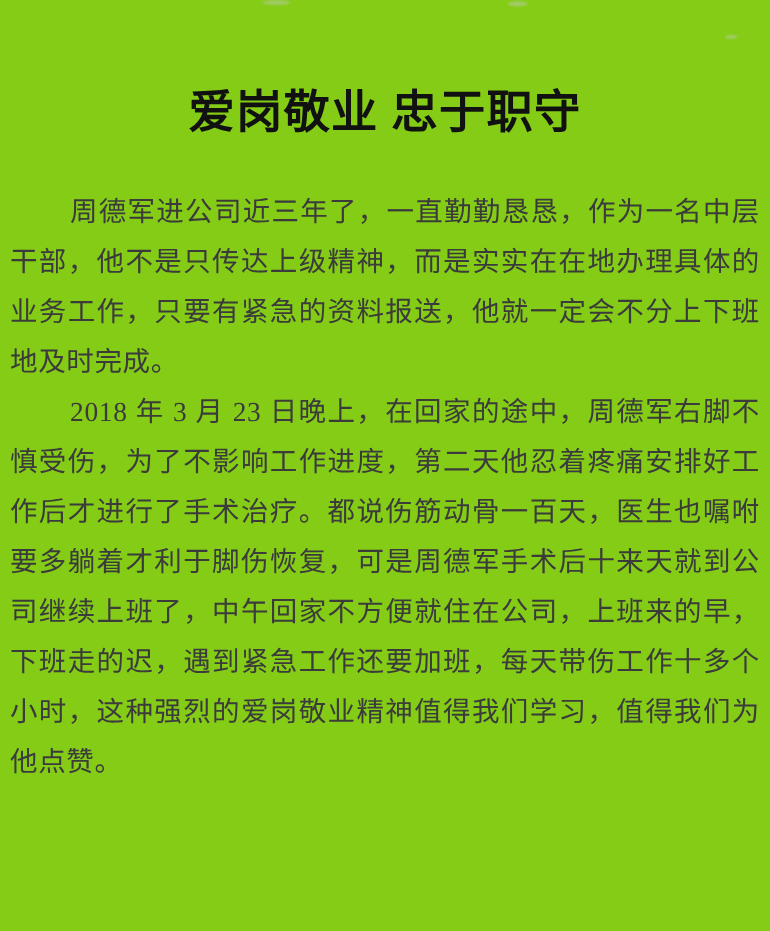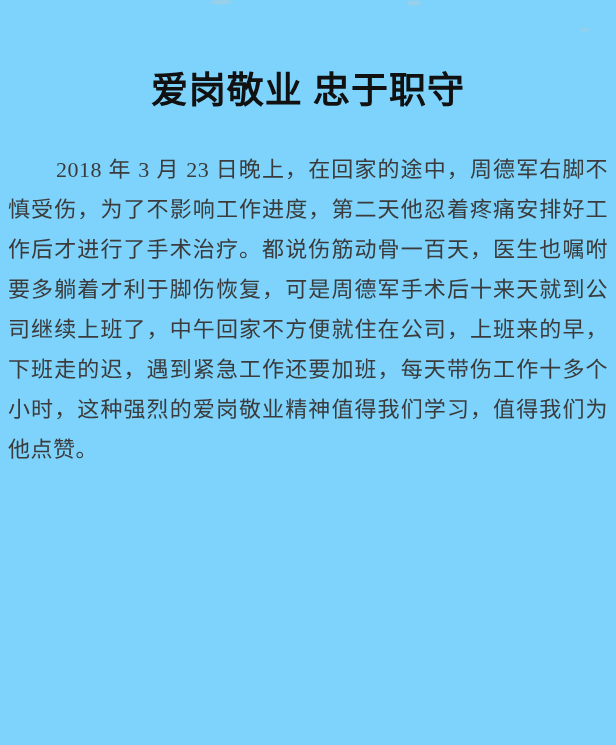--- a/index.html
+++ b/index.html
@@ -5,21 +5,21 @@
   html, body {
     margin: 0;
     padding: 0;
     background: #e8e8e8;
   }
   .page {
     position: relative;
     width: 616px;
     height: 745px;
     margin: 0 auto;
-    background: #7dd3fc;
+    background: #84cc16;
     overflow: hidden;
     font-family: "Liberation Serif", "DejaVu Serif", serif;
   }
   .doc-title {
     margin-top: 68px;
     text-align: center;
     font-size: 37px;
     line-height: 46px;
     font-weight: bold;
     color: #111111;
@@ -56,16 +56,17 @@
 
 <div class="page">
 
   <div class="smudge smudge-1"></div>
   <div class="smudge smudge-2"></div>
   <div class="smudge smudge-3"></div>
 
   <h1 class="doc-title">爱岗敬业 忠于职守</h1>
 
   <div class="doc-body">
+    <p>周德军进公司近三年了，一直勤勤恳恳，作为一名中层干部，他不是只传达上级精神，而是实实在在地办理具体的业务工作，只要有紧急的资料报送，他就一定会不分上下班地及时完成。</p>
     <p>2018 年 3 月 23 日晚上，在回家的途中，周德军右脚不慎受伤，为了不影响工作进度，第二天他忍着疼痛安排好工作后才进行了手术治疗。都说伤筋动骨一百天，医生也嘱咐要多躺着才利于脚伤恢复，可是周德军手术后十来天就到公司继续上班了，中午回家不方便就住在公司，上班来的早，下班走的迟，遇到紧急工作还要加班，每天带伤工作十多个小时，这种强烈的爱岗敬业精神值得我们学习，值得我们为他点赞。</p>
   </div>
 
 </div>
 
 </body></html>

